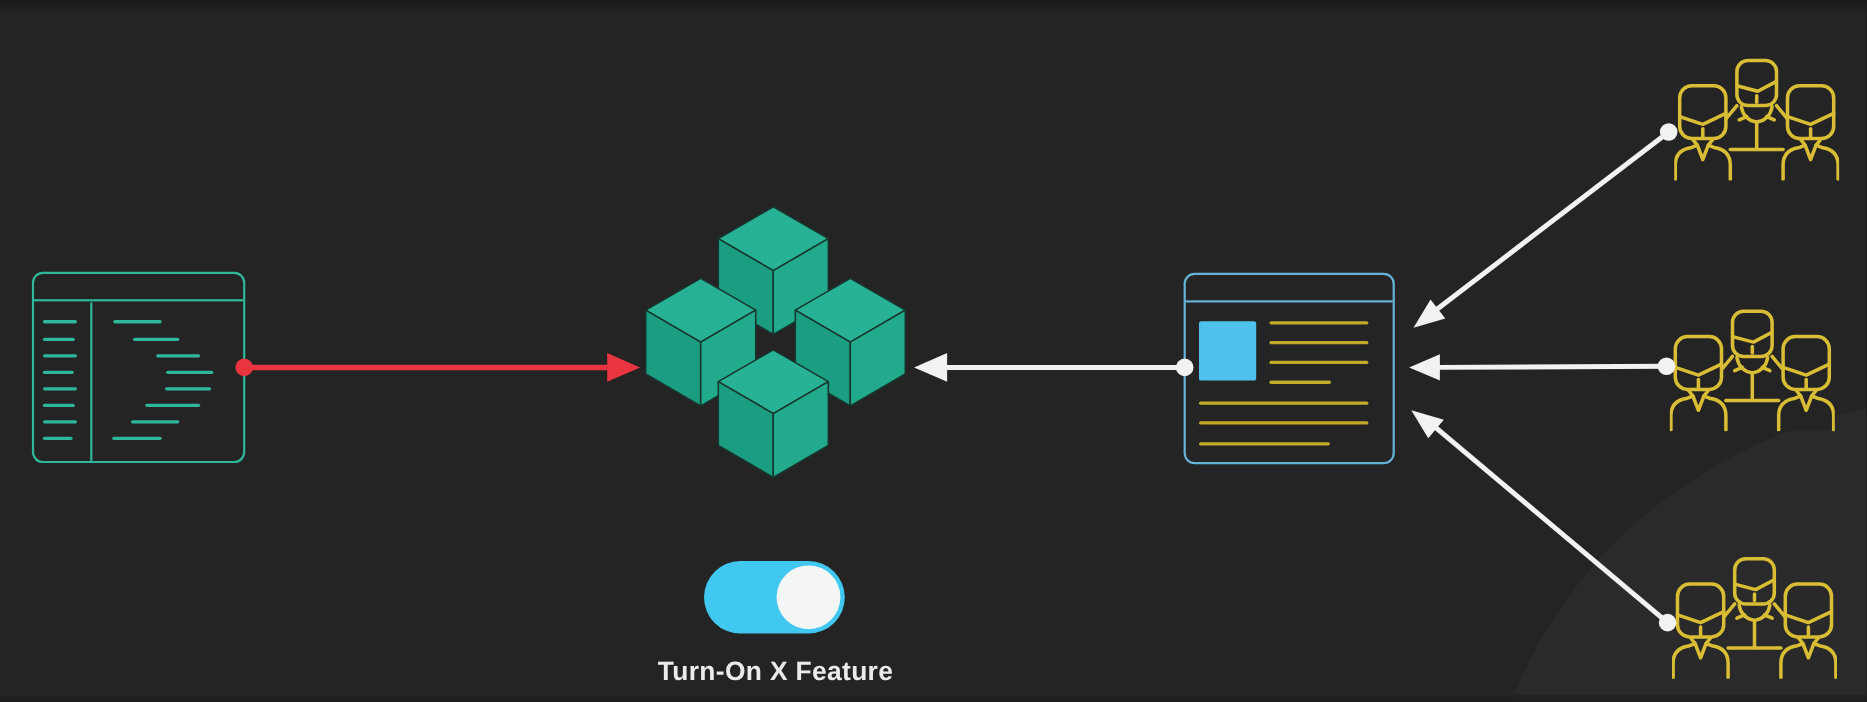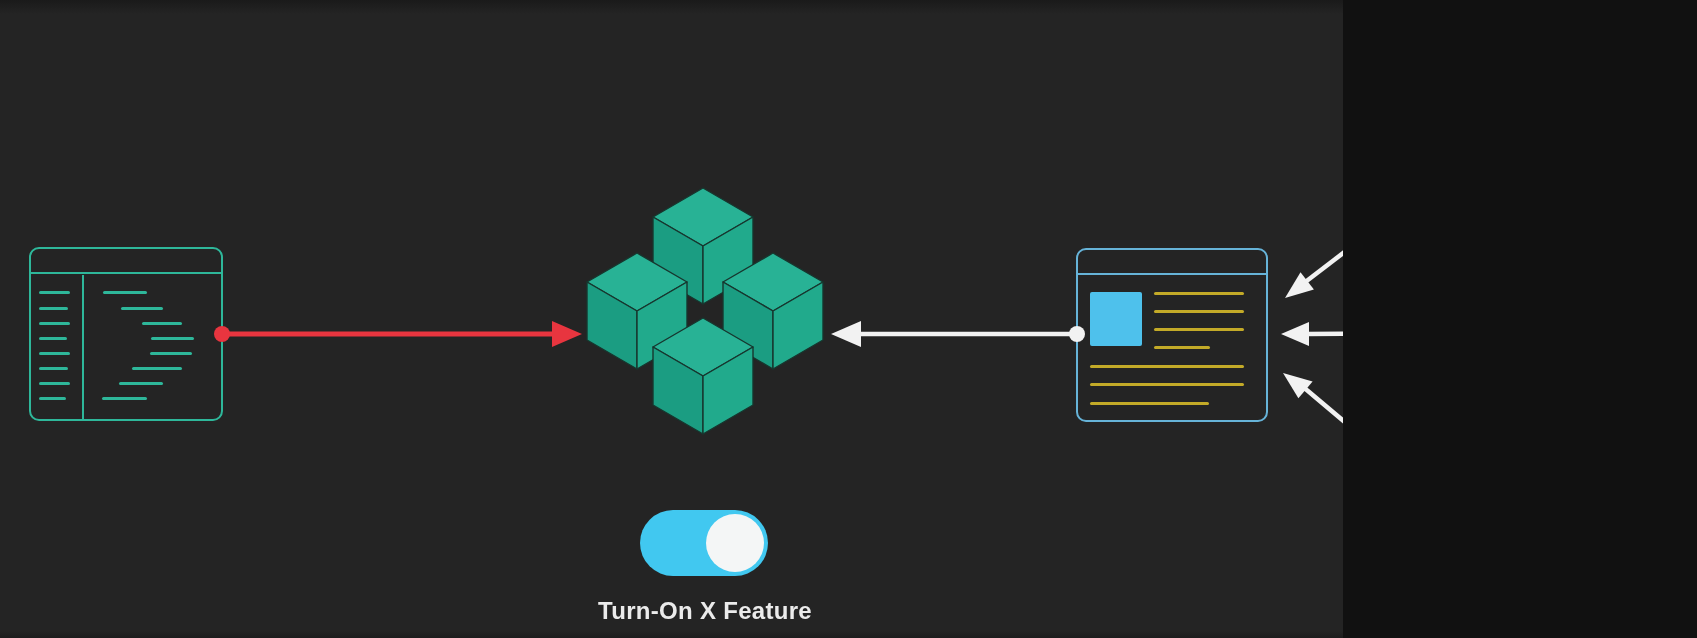--- a/index.html
+++ b/index.html
@@ -1,17 +1,17 @@
 <!DOCTYPE html>
 <html style="--bg: #242424; --bg-top-strip: #1a1a1a; --bg-circle: #2a2a2a; --teal: #2eb79a; --cube-top: #28b295; --cube-left: #1b9d82; --cube-right: #21aa8c; --cube-edge: #17362e; --red: #e8353f; --white: #f2f2f2; --blue-frame: #66b3d8; --blue-fill: #4ec1ec; --cyan-toggle: #41c8f0; --knob: #f4f6f6; --yellow-line: #c3aa28; --yellow-people: #d9bd35; --label-color: #ebebeb;"><head>
 <meta charset="utf-8">
 <style>
   html,body{margin:0;padding:0;background:#111;}
   .canvas{
-    position:relative;width:1343px;height:638px;overflow:hidden;
+    position:relative;width:1697px;height:638px;overflow:hidden;
     background:var(--bg,#242424);
     font-family:"Liberation Sans",sans-serif;
   }
   .top-strip{position:absolute;left:0;top:0;width:100%;height:14px;
     background:linear-gradient(var(--bg-top-strip,#1a1a1a),var(--bg,#242424));z-index:1;}
   .bottom-strip{position:absolute;left:0;bottom:0;width:100%;height:7px;
     background:linear-gradient(var(--bg,#242424),#1d1d1d);z-index:1;}
   .bg-circle{position:absolute;left:1350px;top:360px;width:900px;height:820px;
     border-radius:50%;background:var(--bg-circle,#2a2a2a);z-index:0;}
 

